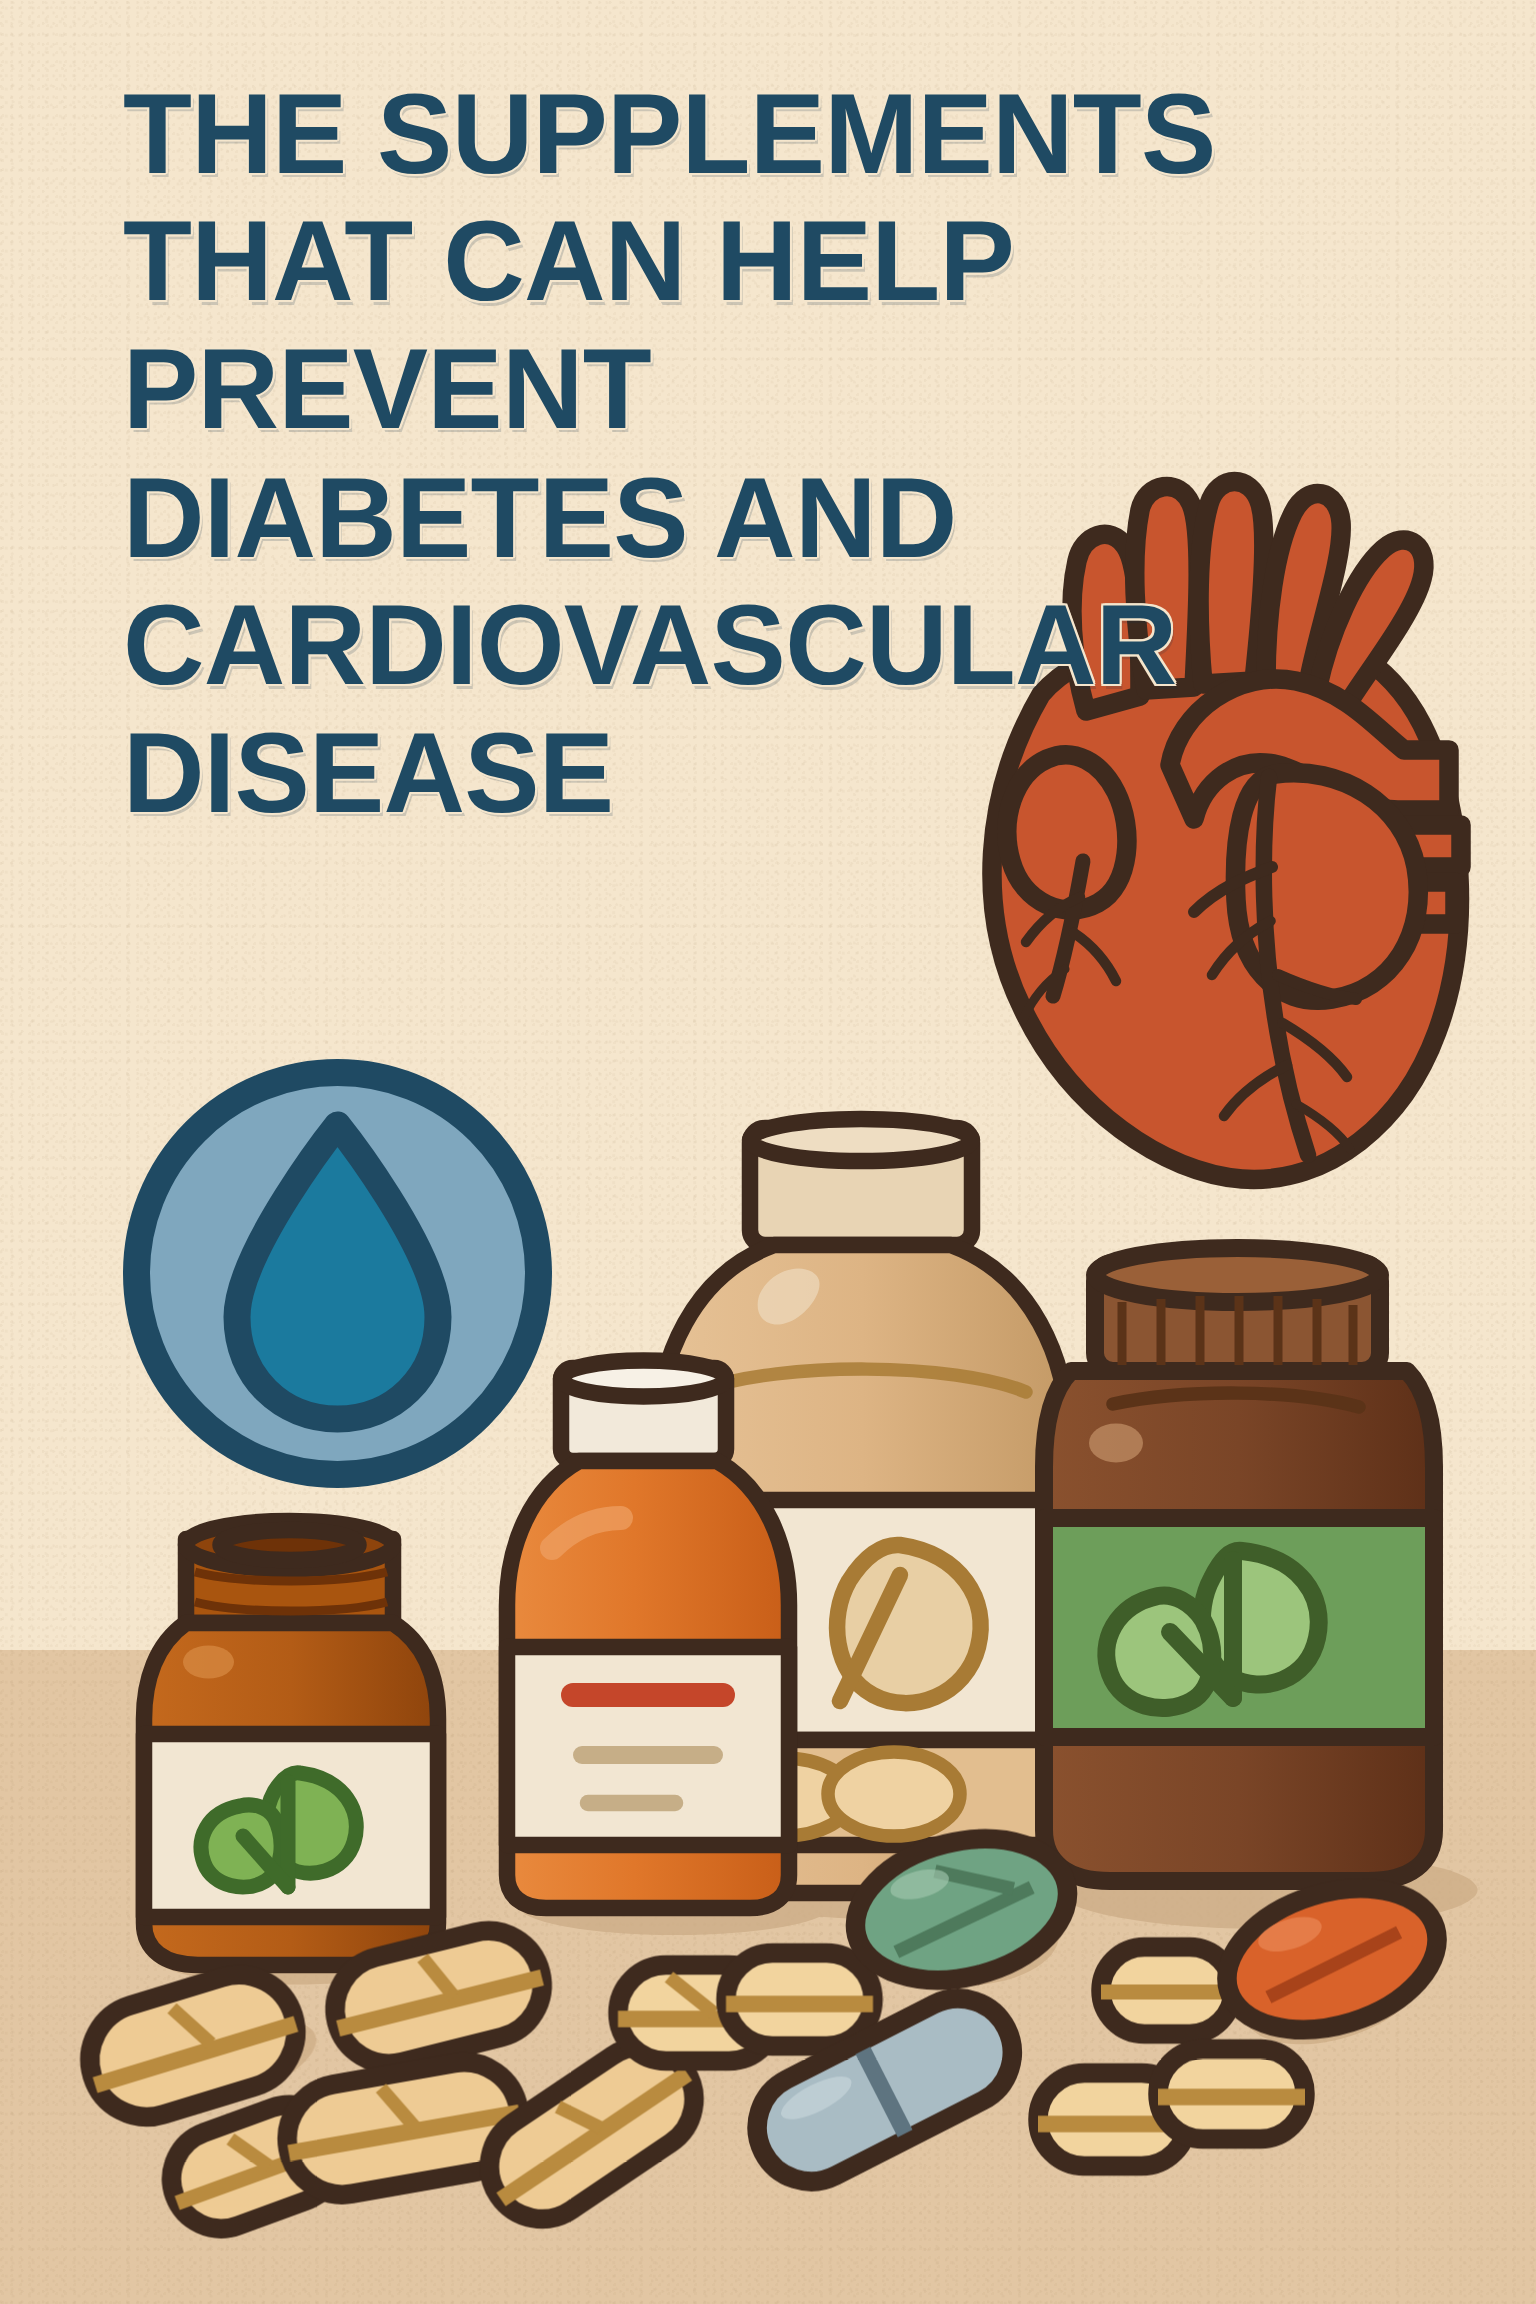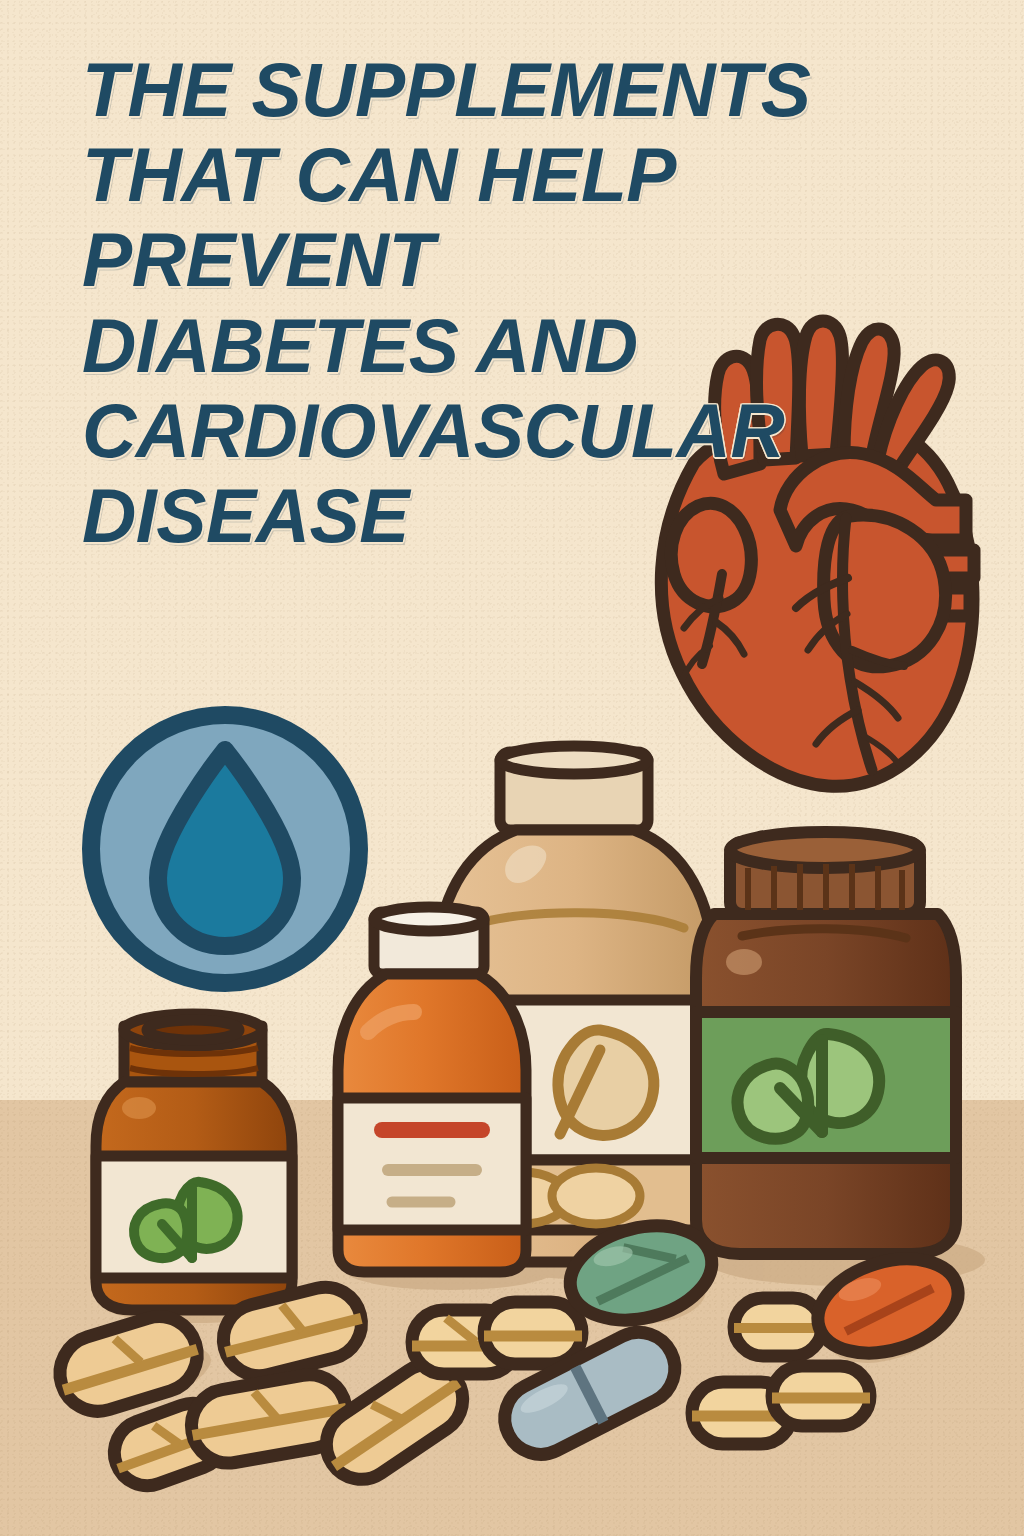--- a/index.html
+++ b/index.html
@@ -7,21 +7,20 @@
     padding: 0;
     background: #F5E6CD;
   }
   #poster {
     position: relative;
     width: 1024px;
     height: 1536px;
     overflow: hidden;
     background: #c4b5fd;
     font-family: "Liberation Sans", sans-serif;
-    font-style: italic;
   }
   
   #bg-wall {
     position: absolute;
     left: 0; top: 0;
     width: 1024px; height: 1102px;
     background: #F5E6CD;
   }
   #bg-table {
     position: absolute;

